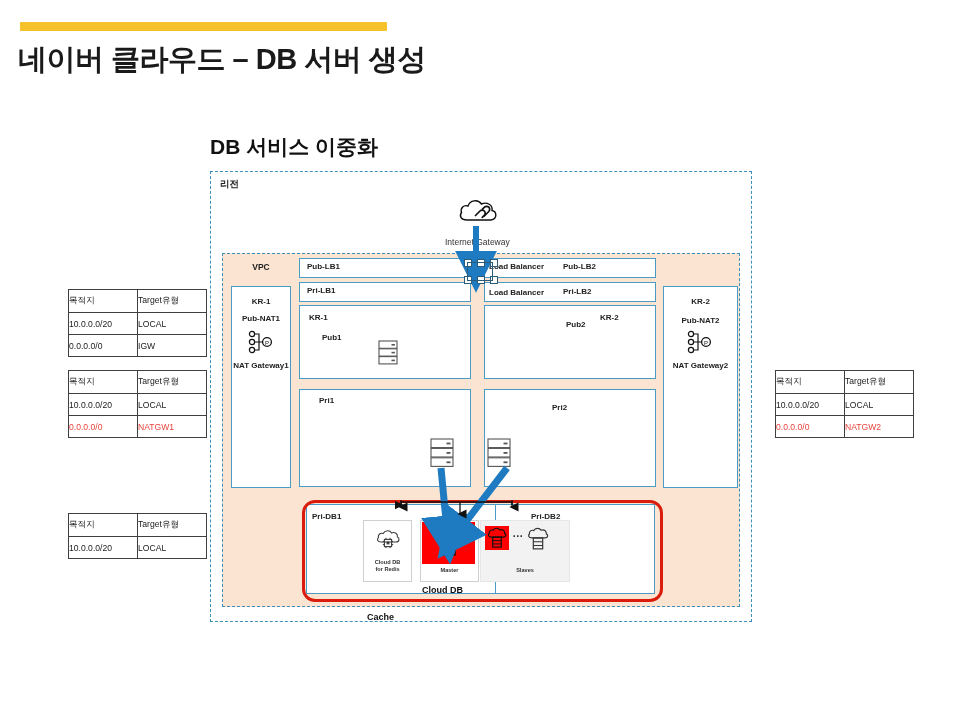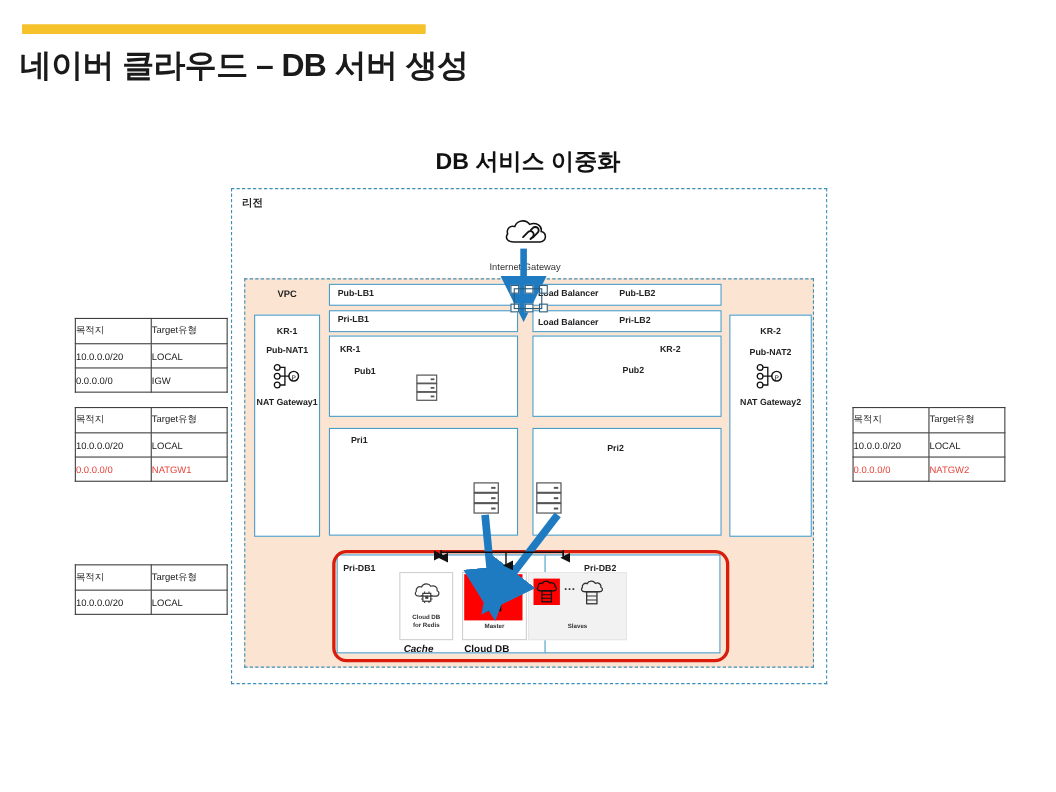--- a/index.html
+++ b/index.html
@@ -6,21 +6,21 @@
   body{
     width:960px;height:720px;background:#ffffff;
     font-family:"Liberation Sans","DejaVu Sans",sans-serif;
     overflow:hidden;position:relative;
   }
   .abs{position:absolute;}
 
   
   #title-bar{left:20px;top:22px;width:367px;height:9px;background:#F5C22B;border-radius:1px;}
   #slide-title{left:18px;top:40px;width:700px;font-size:29px;font-weight:bold;color:#1a1a1a;letter-spacing:-0.5px;}
-  #diagram-title{left:210px;top:133px;width:540px;text-align:center;font-size:21px;font-weight:bold;color:#111;}
+  #diagram-title{left:210px;top:133px;width:540px;text-align:left;font-size:21px;font-weight:bold;color:#111;}
 
   
   #region-box{left:210px;top:171px;width:540px;height:449px;border:1.3px dashed #3d8fb9;background:#ffffff;}
   #region-label{left:220px;top:178px;font-size:9.5px;font-weight:bold;color:#222;}
   #vpc-box{left:222px;top:253px;width:516px;height:352px;border:1.3px dashed #3d8fb9;background:#FBE5D2;}
   #vpc-label{left:246px;top:262px;width:30px;text-align:center;font-size:8.5px;font-weight:bold;color:#222;line-height:11px;}
 
   
   .natcol{border:1.1px solid #4a9cc7;background:#ffffff;}
   #nat1-col{left:231px;top:286px;width:58px;height:200px;}
@@ -161,21 +161,21 @@
 
 <div class="abs sub" id="publb2"></div>
 <div class="lbl" style="left:489px;top:262px;">Load Balancer</div>
 <div class="lbl" style="left:563px;top:262px;">Pub-LB2</div>
 
 <div class="abs sub" id="prilb2"></div>
 <div class="lbl" style="left:489px;top:288px;">Load Balancer</div>
 <div class="lbl" style="left:563px;top:287px;">Pri-LB2</div>
 
 <div class="abs sub" id="pub2-box"></div>
-<div class="lbl" style="left:550px;top:332px;padding-left:16px;">Pub2</div>
+<div class="lbl" style="left:550px;top:320px;padding-left:16px;">Pub2</div>
 <div class="lbl" style="left:600px;top:313px;">KR-2</div>
 
 <div class="abs sub" id="pri2-box"></div>
 <div class="lbl" style="left:552px;top:403px;">Pri2</div>
 <div class="abs" style="left:487px;top:438px;">
   <svg width="24" height="30" viewBox="0 0 24 30">
     <rect x="1" y="1" width="22" height="8.6" fill="#fff" stroke="#555" stroke-width="1.1"></rect>
     <rect x="1" y="10.4" width="22" height="8.6" fill="#fff" stroke="#555" stroke-width="1.1"></rect>
     <rect x="1" y="19.8" width="22" height="8.6" fill="#fff" stroke="#555" stroke-width="1.1"></rect>
     <rect x="16.5" y="4.6" width="4" height="1.8" fill="#555"></rect>
@@ -229,21 +229,21 @@
 </div>
 <div class="abs" style="left:511px;top:527px;width:14px;text-align:center;font-size:11px;font-weight:bold;color:#333;letter-spacing:0.5px;">…</div>
 <div class="abs" style="left:527px;top:527px;">
   <svg width="22" height="25" viewBox="0 0 28 32">
     <path d="M6 14 C2 14 1 11 3 9 C2.4 5.6 5.8 3.2 8.6 4.6 C10.4 1 16 0.6 18 4.2 C21.6 2.6 25.2 5.2 24.6 8.8 C27.4 9.8 27 14 23 14 Z" fill="none" stroke="#333" stroke-width="1.5"></path>
     <rect x="8" y="14" width="12" height="14" fill="none" stroke="#333" stroke-width="1.5"></rect>
     <path d="M8 19 H20 M8 23.6 H20" stroke="#333" stroke-width="1.3"></path>
   </svg>
 </div>
 
-<div class="band-cap" style="left:367px;top:585px;font-style:italic;">Cache</div>
+<div class="band-cap" style="left:367px;top:612px;">Cache</div>
 <div class="band-cap" style="left:422px;top:585px;">Cloud DB</div>
 
 <div class="abs" id="db-red"></div>
 
 <table class="rt" id="rt1">
   <tbody>
       <tr>
     <td class="hd">목적지</td>
     <td class="hd">Target유형</td>
   </tr>

